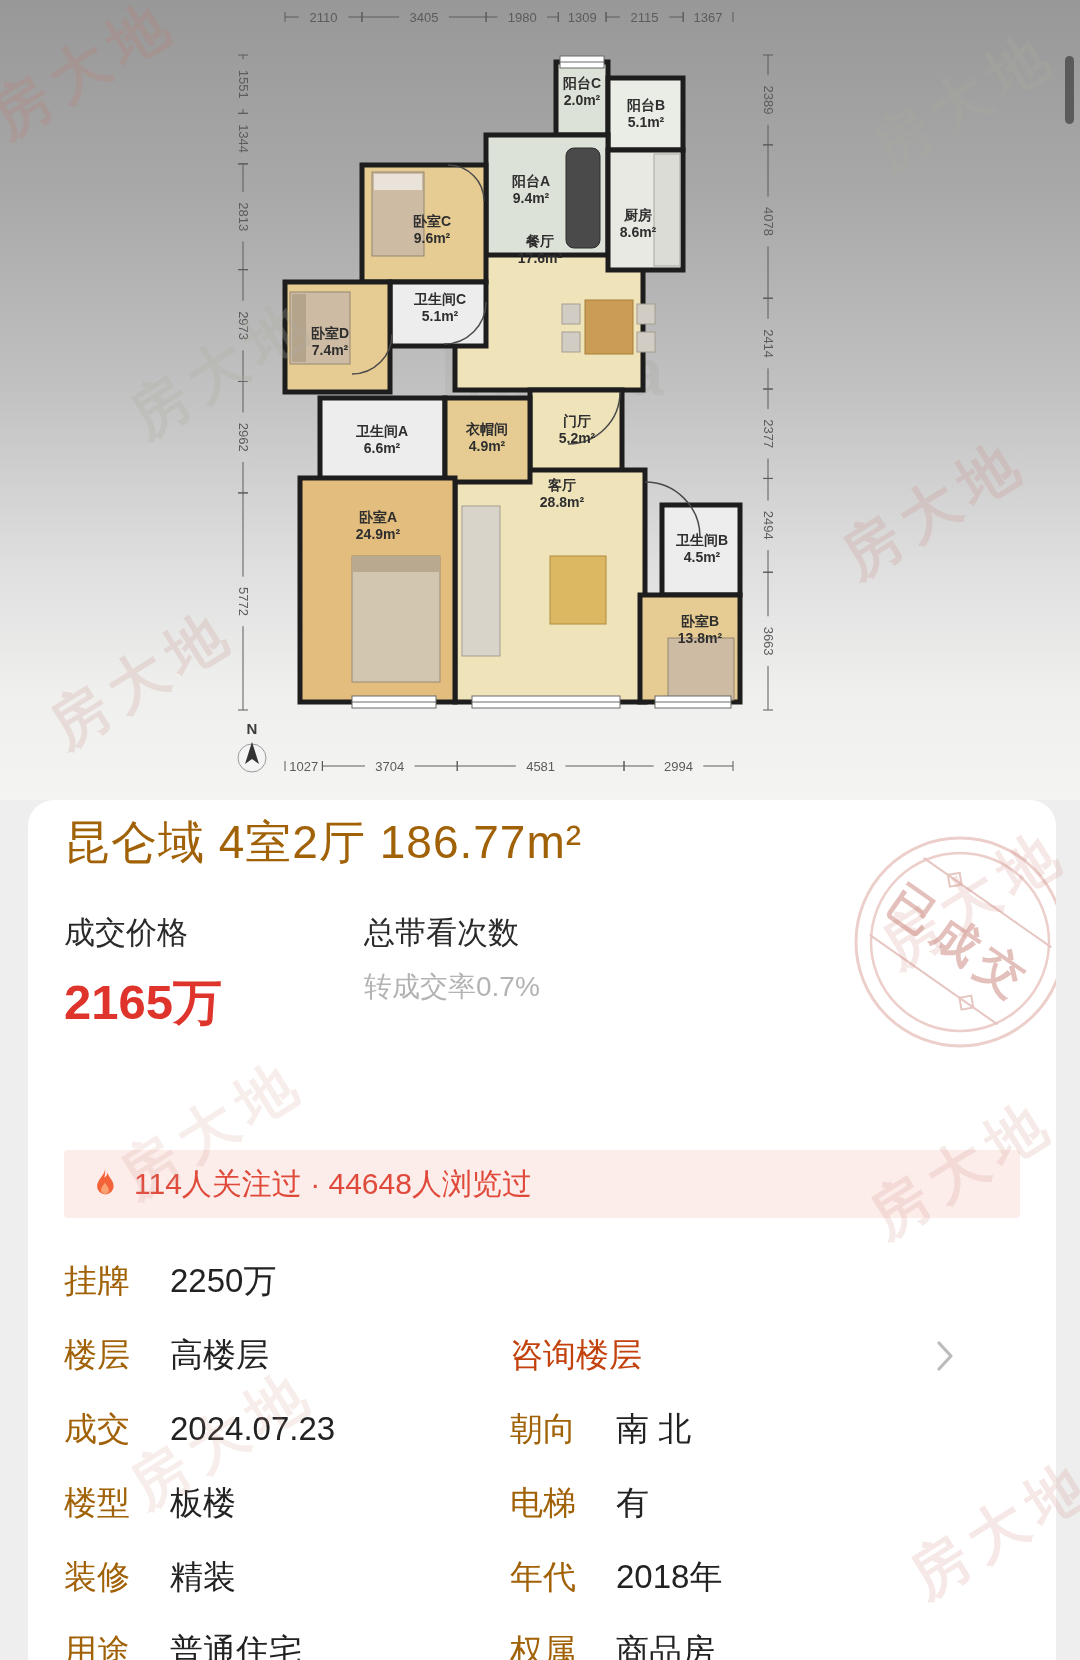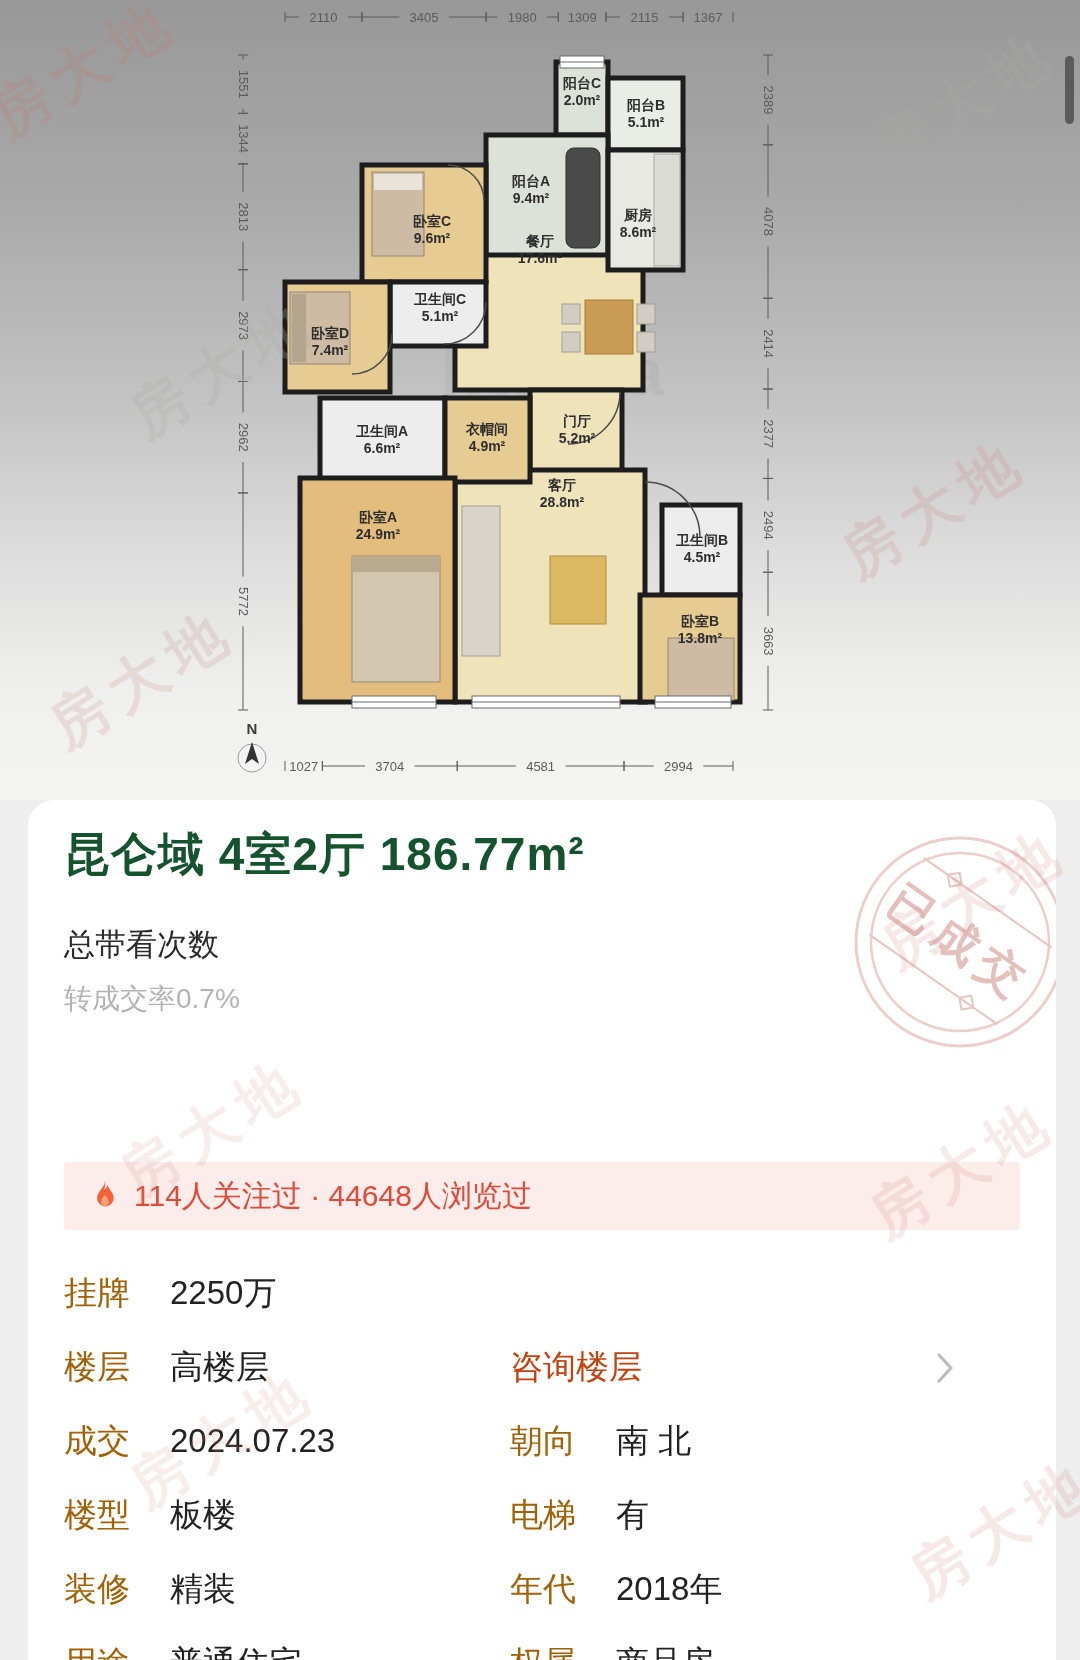--- a/index.html
+++ b/index.html
@@ -25,21 +25,21 @@
     transform:rotate(-32deg);pointer-events:none;white-space:nowrap;z-index:5;
   }
   
   .card{
     position:absolute;left:28px;top:800px;width:1028px;height:860px;
     background:#ffffff;border-radius:26px 26px 0 0;
     padding:0 36px;box-sizing:border-box;overflow:hidden;z-index:2;
   }
   .stamp{position:absolute;right:-54px;top:-18px;opacity:.85;}
   .title{
-    margin:24px 0 0 0;font-size:46px;font-weight:700;color:#14532d;
+    margin:12px 0 0 0;font-size:46px;font-weight:400;color:#a16207;
     letter-spacing:1px;position:relative;z-index:2;
   }
   
   .stats{position:relative;margin-top:38px;height:186px;z-index:2;}
   .stat{position:absolute;top:0;}
   .stat:nth-child(1){left:0;}
   .stat:nth-child(2){left:300px;}
   .stat:nth-child(3){left:600px;margin-top:28px;}
   .stat-label{font-size:31px;color:#2a2a2a;}
   .stat-value{margin-top:16px;font-size:49px;font-weight:700;color:#151515;}
@@ -253,20 +253,25 @@
       <text x="150" y="176" text-anchor="middle" font-size="46" letter-spacing="8" fill="#dfb6b0" font-weight="700">已成交</text>
       <line x1="72" y1="206" x2="228" y2="206" stroke="#e2bcb6" stroke-width="2"></line>
       <rect x="184" y="200" width="12" height="12" transform="rotate(45 190 206)" fill="none" stroke="#e2bcb6" stroke-width="2"></rect>
     </g>
   </svg>
 
   <h1 class="title">昆仑域 4室2厅 186.77m²</h1>
 
   <div class="stats">
     <div class="stat">
+      <div class="stat-label">成交价格</div>
+      <div class="stat-value">2165万</div>
+      <div class="stat-sub"></div>
+    </div>
+    <div class="stat">
       <div class="stat-label">总带看次数</div>
       <div class="stat-sub">转成交率0.7%</div>
     </div>
   </div>
 
   <div class="notice">
     <svg width="30" height="34" viewBox="0 0 26 30">
       <path d="M13 1 C13.5 7 6 10.5 6 17 a7.3 7.3 0 0 0 14.6 0 C20.6 11.5 16.5 9.5 15.2 5
                C14.7 7.5 13.6 8.6 12.4 9.2 C13.2 6.4 13.4 3.6 13 1 Z" fill="#f4623a"></path>
       <path d="M13 14 c-2.2 3-3.4 4.4-3.4 6.4 a3.4 3.4 0 0 0 6.8 0 C16.4 18.4 14.8 17 13 14 Z" fill="#fba273"></path>

